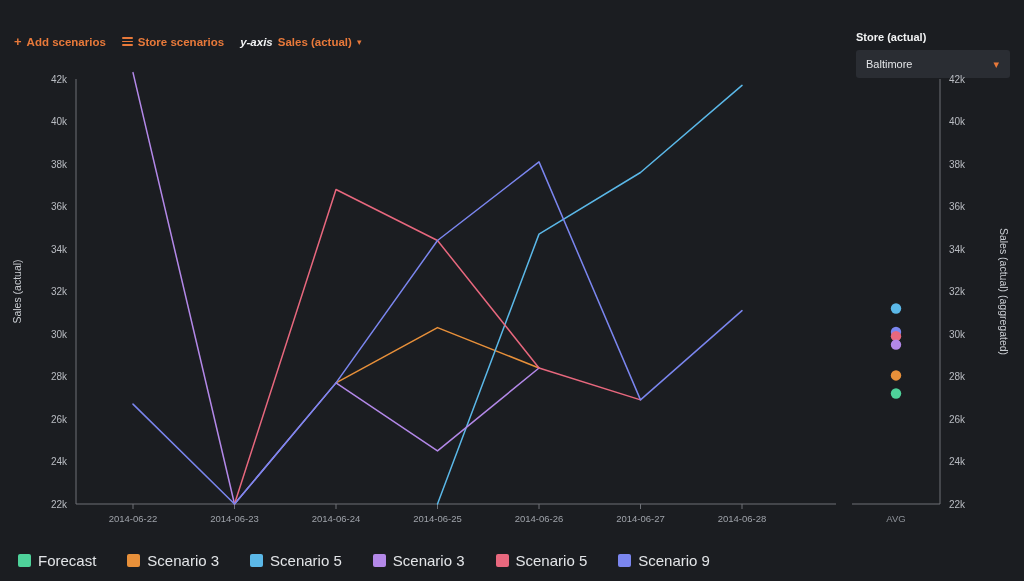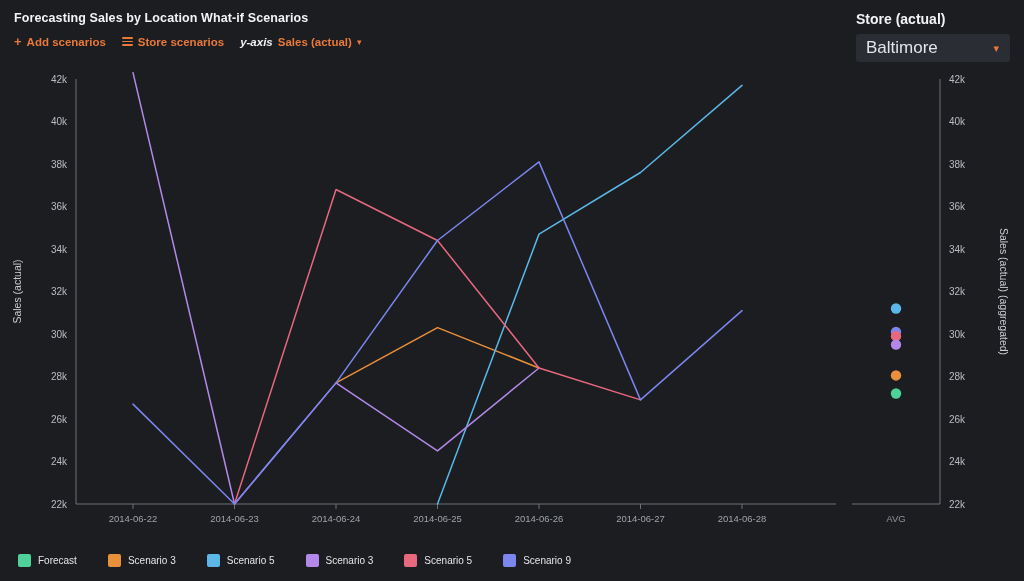--- a/index.html
+++ b/index.html
@@ -34,27 +34,27 @@
   .icon-lines i:nth-child(2){ top:3.6px; }
   .icon-lines i:nth-child(3){ top:7.2px; }
 
   .yaxis-picker { display:flex; align-items:center; gap:5px; cursor:pointer; white-space:nowrap; }
   .yaxis-picker .lbl { color:#f2f3f4; font-weight:bold; font-size:11.5px;font-style:italic; }
   .yaxis-picker .val { color:#e8793a; font-weight:bold; font-size:11.5px; }
   .yaxis-picker .caret { color:#e8793a; font-size:9px; }
 
   
   .store-block { position:absolute; left:856px; top:11px; width:154px; }
-  .store-label { font-size:14px; font-weight:bold; color:#f2f3f4; margin-bottom:7px; }
+  .store-label { font-size:11px; font-weight:bold; color:#f2f3f4; margin-bottom:7px;margin-top:20px; }
   .store-select {
     position:relative; height:28px; background:#2a2d33;
     border-radius:3px; display:flex; align-items:center;
     padding: 0 10px; cursor:pointer;
   }
-  .store-select .sv { font-size:17px; color:#e3e5e8; }
+  .store-select .sv { font-size:11px; color:#e3e5e8; }
   .store-select .caret { position:absolute; right:11px; color:#e8793a; font-size:11px; }
 
   
   .chart-wrap { position:absolute; left:0; top:60px; width:996px; height:480px; }
   svg.chart { position:absolute; left:0; top:0; }
 
   .axis-title {
     font-size: 10.5px; fill:#c8cbd0;
   }
   .tick-text { font-size: 10px; fill:#b9bcc2; font-family:"Liberation Sans",sans-serif;}
@@ -64,28 +64,27 @@
   .tick-mark { stroke:#6e7177; stroke-width:1; }
   .series-line { fill:none; stroke-width:1.5; stroke-linejoin:round; stroke-linecap:round; }
 
   
   .legend {
     position:absolute; left:0; top:545px; width:1024px; height:30px;
     display:flex; align-items:center; gap:0px; padding-left:18px;
   }
   .legend-item { display:flex; align-items:center; gap:7px; margin-right:31px; cursor:pointer;}
   .legend-swatch { width:13px; height:13px; border-radius:2px; display:block; }
-  .legend-label { font-size:10px; color:#e3e5e8; white-space:nowrap;}
+  .legend-label { font-size:15px; color:#e3e5e8; white-space:nowrap;}
 </style>
 </head>
 <body>
 
 <div id="root">
 
-  <div class="title">Forecasting Sales by Location What-if Scenarios</div>
 
   <div class="toolbar">
     <div class="tool-btn">
       <span class="glyph">+</span>
       <span>Add scenarios</span>
     </div>
     <div class="tool-btn">
       <span class="icon-lines">
         <i></i>
           <i></i>

